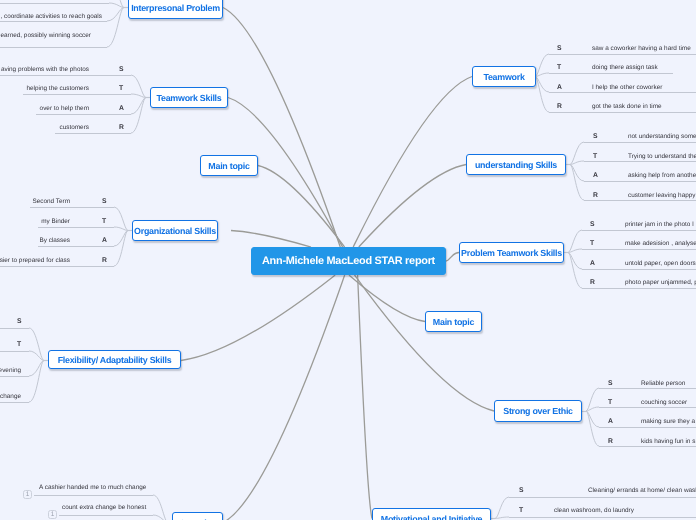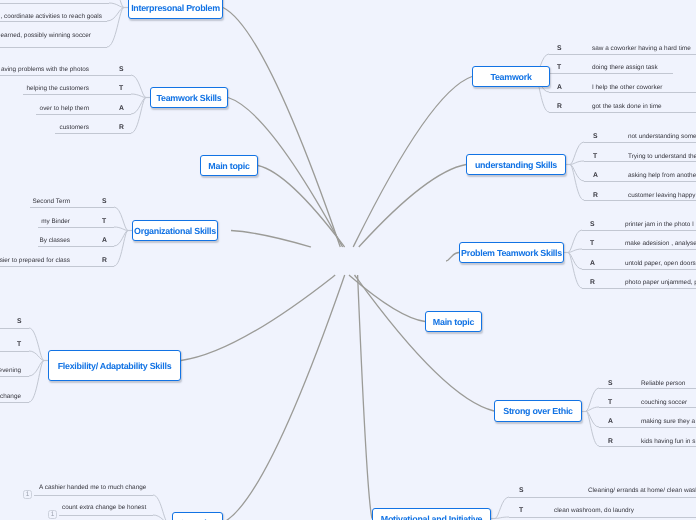--- a/index.html
+++ b/index.html
@@ -137,20 +137,23 @@
       <path d="M 599.0 446.0 C 591.9 446.0 589.6 411.0 586.0 411.0" fill="none" stroke="#c2c7d2" stroke-width="1.0"></path>
     </g>
     <g>
       <path d="M 491.0 518.5 L 495.0 518.5" fill="none" stroke="#c2c7d2" stroke-width="1.2"></path>
       <path d="M 509.0 497.5 L 760.0 497.5" fill="none" stroke="#c2c7d2" stroke-width="1.0"></path>
       <path d="M 509.0 497.0 C 501.3 497.0 498.9 518.5 495.0 518.5" fill="none" stroke="#c2c7d2" stroke-width="1.0"></path>
       <path d="M 509.0 517.5 L 715.0 517.5" fill="none" stroke="#c2c7d2" stroke-width="1.0"></path>
       <path d="M 509.0 517.0 C 501.3 517.0 498.9 518.5 495.0 518.5" fill="none" stroke="#c2c7d2" stroke-width="1.0"></path>
     </g>
 </svg>
+  <div class="node root" style="left:251px;top:247px;width:195px;height:28px">
+    <span>Ann-Michele MacLeod STAR report</span>
+  </div>
   <div class="branch">
     <div class="node" style="left:128px;top:-4px;width:95px;height:23px">
       <span>Interpresonal Problem</span>
     </div>
     <div class="sub-item">
     </div>
     <div class="sub-item">
     </div>
     <div class="sub-item">
       <span class="leaf-text" style="right:594px;top:12px">, coordinate activities to reach goals</span>
@@ -200,21 +203,21 @@
     <div class="sub-item">
       <span class="leaf-letter" style="left:102px;top:236px">A</span>
       <span class="leaf-text" style="right:626px;top:236px">By classes</span>
     </div>
     <div class="sub-item">
       <span class="leaf-letter" style="left:102px;top:256px">R</span>
       <span class="leaf-text" style="right:626px;top:256px">asier to prepared for class</span>
     </div>
   </div>
   <div class="branch">
-    <div class="node" style="left:48px;top:350px;width:133px;height:31px">
+    <div class="node" style="left:48px;top:350px;width:133px;height:19px">
       <span>Flexibility/ Adaptability Skills</span>
     </div>
     <div class="sub-item">
       <span class="leaf-letter" style="left:17px;top:317px">S</span>
     </div>
     <div class="sub-item">
       <span class="leaf-letter" style="left:17px;top:340px">T</span>
     </div>
     <div class="sub-item">
       <span class="leaf-text" style="right:675px;top:366px">evening</span>
@@ -230,21 +233,21 @@
     <div class="sub-item">
       <span class="leaf-text" style="left:39px;top:483px">A  cashier handed me to much change</span>
       <span class="badge" style="left:23px;top:490px">1</span>
     </div>
     <div class="sub-item">
       <span class="leaf-text" style="left:62px;top:503px">count extra change be honest</span>
       <span class="badge" style="left:48px;top:510px">1</span>
     </div>
   </div>
   <div class="branch">
-    <div class="node" style="left:472px;top:66px;width:78px;height:21px">
+    <div class="node" style="left:472px;top:66px;width:64px;height:21px">
       <span>Teamwork</span>
     </div>
     <div class="sub-item">
       <span class="leaf-letter" style="left:557px;top:44px">S</span>
       <span class="leaf-text" style="left:592px;top:44px">saw a coworker having a hard time</span>
     </div>
     <div class="sub-item">
       <span class="leaf-letter" style="left:557px;top:63px">T</span>
       <span class="leaf-text" style="left:592px;top:63px">doing there assign task</span>
     </div>

